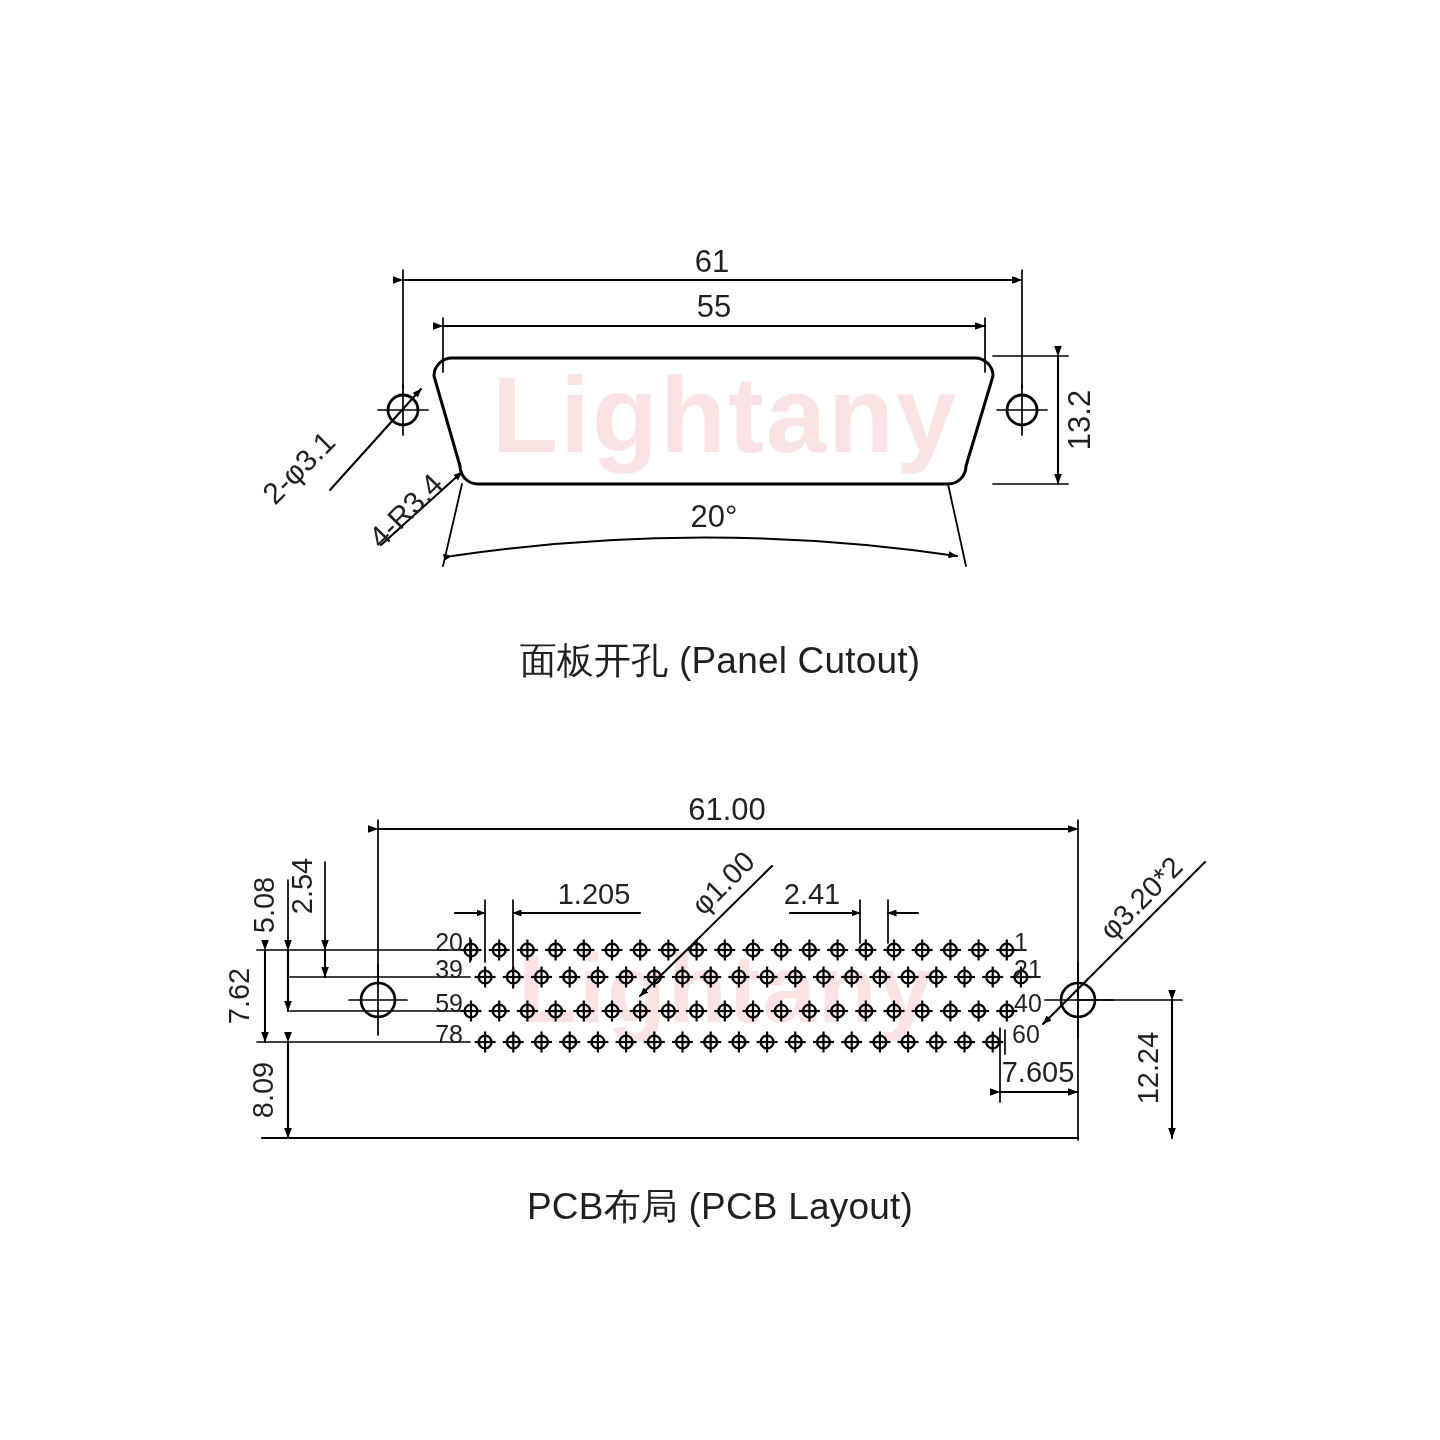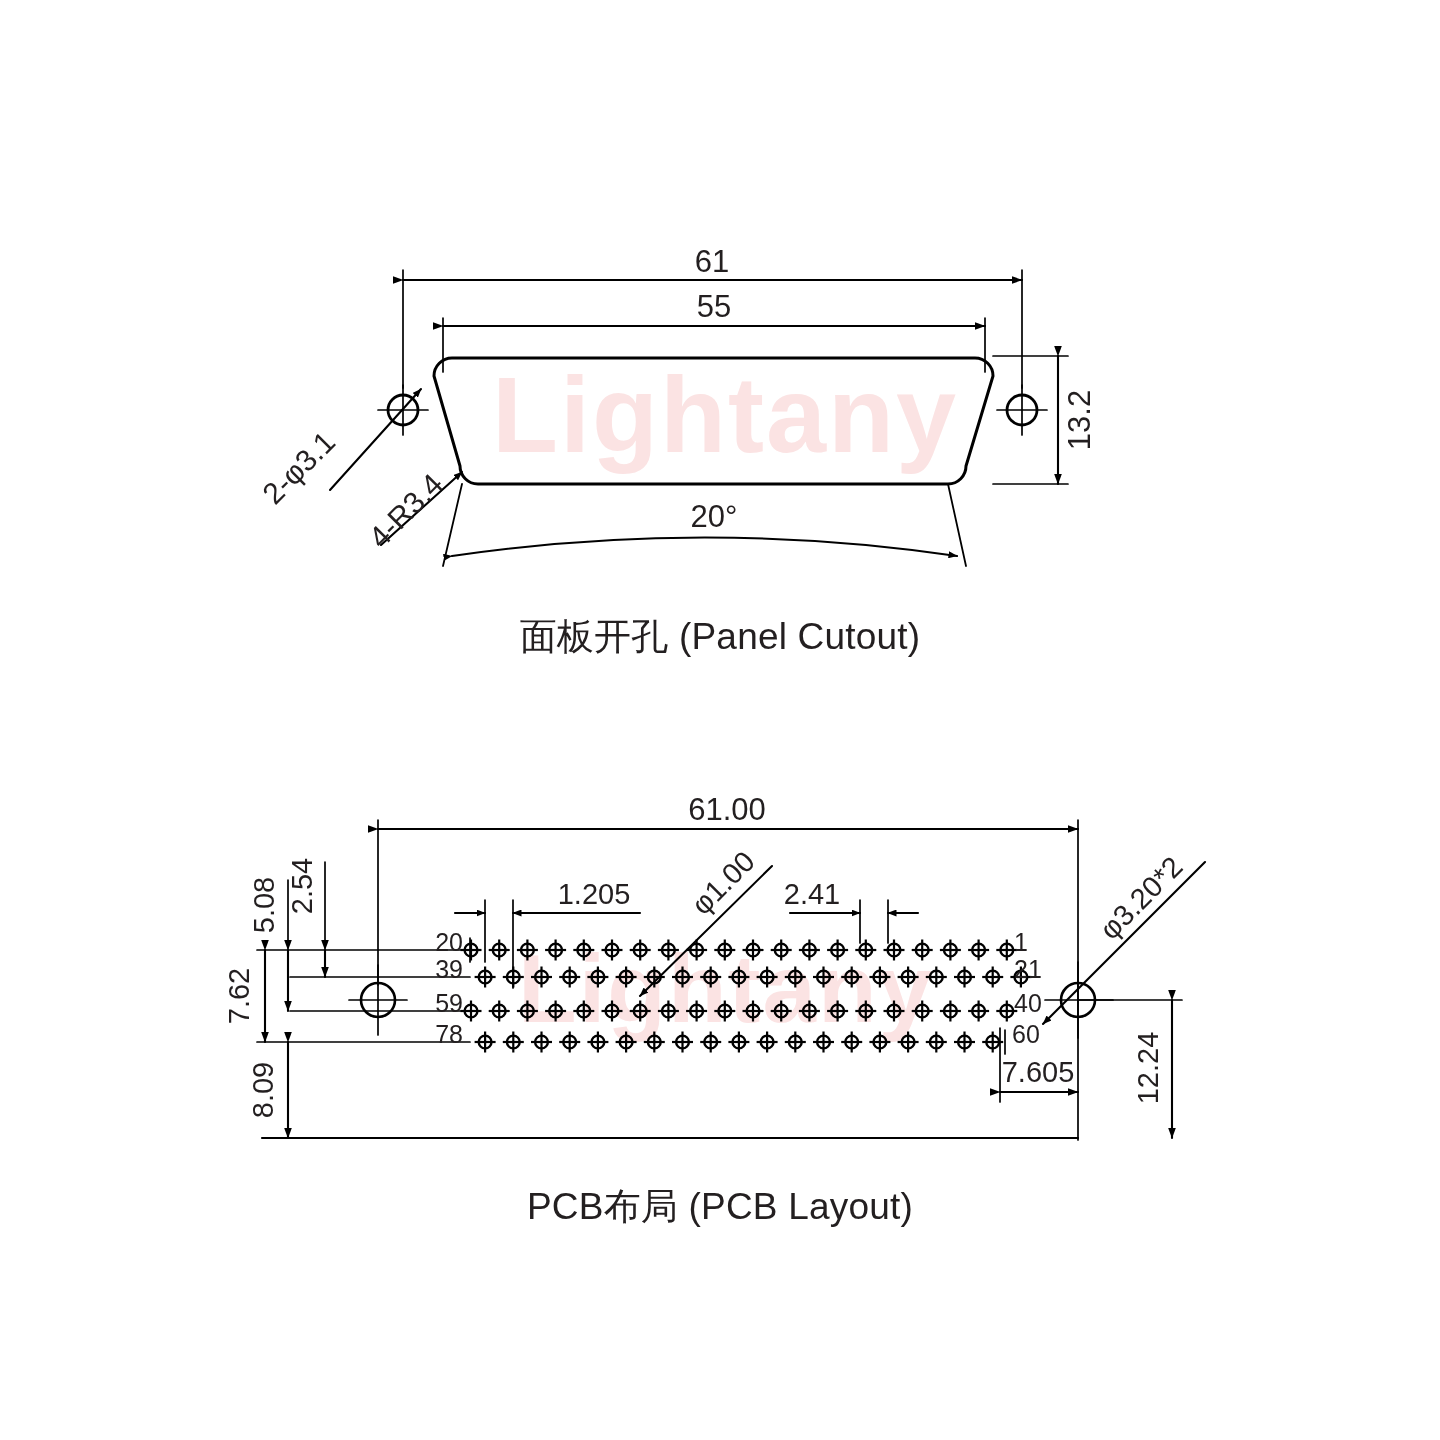--- a/index.html
+++ b/index.html
@@ -240,17 +240,17 @@
       <text x="463" y="1012" font-size="25" text-anchor="end">59</text>
       <text x="463" y="1043" font-size="25" text-anchor="end">78</text>
 
       <text x="1014" y="951" font-size="25" text-anchor="start">1</text>
       <text x="1014" y="978" font-size="25" text-anchor="start">21</text>
       <text x="1014" y="1012" font-size="25" text-anchor="start">40</text>
       <text x="1012" y="1043" font-size="25" text-anchor="start">60</text>
     </g>
   </svg>
 
-  <div class="cap" style="left:0;top:612px;width:1440px;text-align:center;">面板开孔 (Panel Cutout)</div>
+  <div class="cap" style="left:0;top:636px;width:1440px;text-align:center;">面板开孔 (Panel Cutout)</div>
 
   <div class="cap" style="left:0;top:1182px;width:1440px;text-align:center;">PCB布局 (PCB Layout)</div>
 
 </div>
 
 </body></html>

